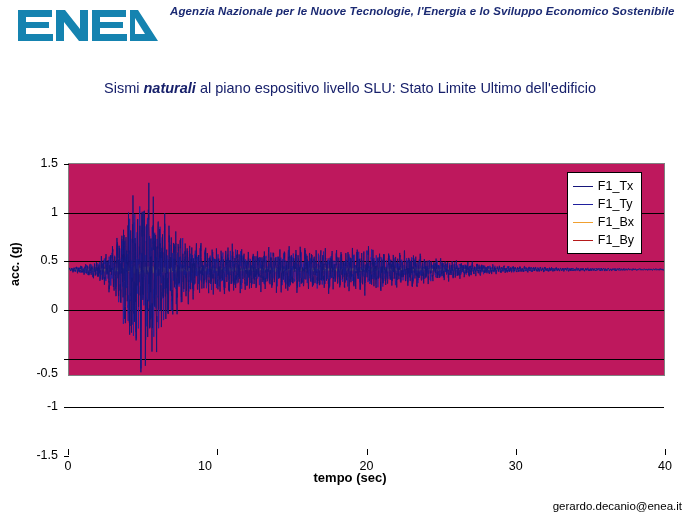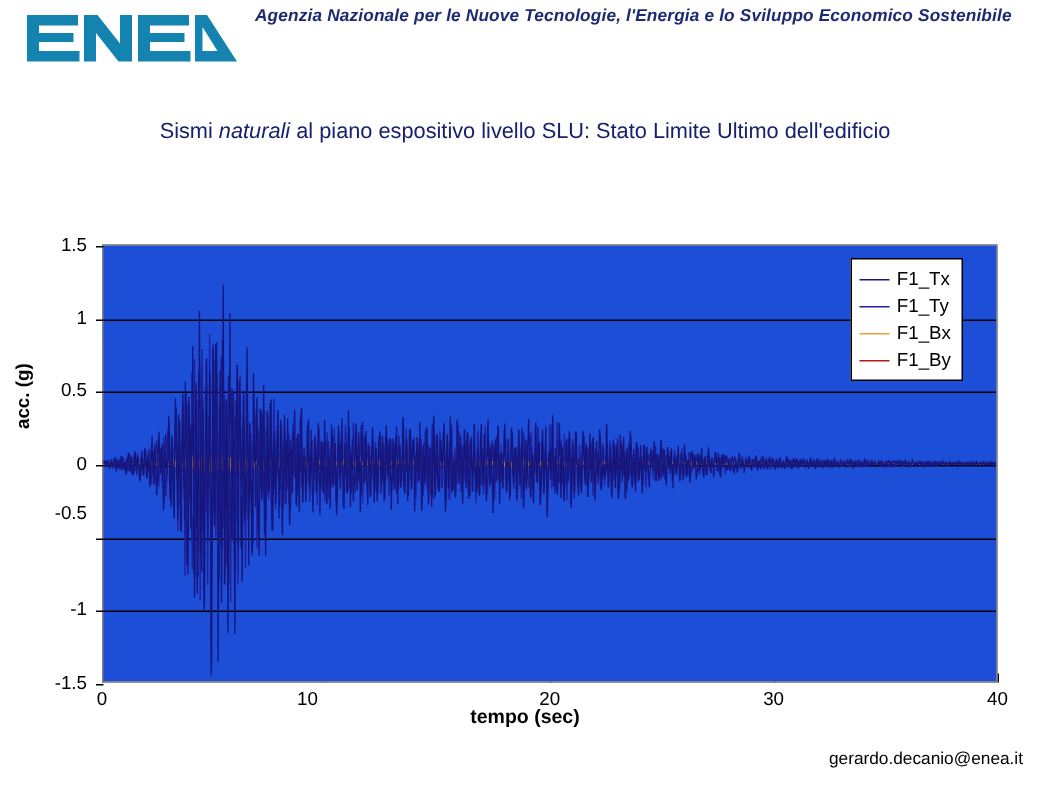--- a/index.html
+++ b/index.html
@@ -44,21 +44,21 @@
   .slide-title {
     position: absolute;
     left: 0; top: 80px;
     width: 700px;
     text-align: center;
     font-size: 14.5px;
     color: #18216b;
     white-space: nowrap;
   }
   .slide-title i {
-    font-weight: normal;
+    font-weight: bold;
     font-style: italic;
   }
 
   
   .chart-title {
     position: absolute;
     left: 0; top: 114px;
     width: 700px;
     text-align: center;
     font-size: 12.5px;
@@ -75,24 +75,24 @@
   .plot-wrap {
     position: absolute;
     left: 0; top: 0;
     width: 700px; height: 525px;
   }
   .axes {
     position: absolute;
     left: 68px;
     top: 163px;
     width: 597px;
-    height: 292px;
+    height: 213px;
     border: 1px solid #808080;
     box-sizing: border-box;
-    background: #1d4ed8;
+    background: #be185d;
   }
   .gridline {
     position: absolute;
     left: 0;
     width: 100%;
     height: 0;
     border-top: 1.4px solid #000;
   }
   .zeroline {
     position: absolute;
@@ -239,21 +239,21 @@
 <div class="chart-title">
 </div>
 
 <div class="plot-wrap">
 
   <div class="ylabels" id="ylabels">
       <div class="ylab" style="top: 0px;">1.5</div>
       <div class="ylab" style="top: 48.6667px;">1</div>
       <div class="ylab" style="top: 97.3333px;">0.5</div>
       <div class="ylab" style="top: 146px;">0</div>
-      <div class="ylab" style="top: 179px;">-0.5</div>
+      <div class="ylab" style="top: 210px;">-0.5</div>
       <div class="ylab" style="top: 243.333px;">-1</div>
       <div class="ylab" style="top: 292px;">-1.5</div>
     </div>
 
   <div class="axis-y-title">acc. (g)</div>
   <div class="axis-x-title">tempo (sec)</div>
 
   <div class="xticks-host" id="xticks">
       <div class="xtick-mark" style="left: 0px;"></div>
       <div class="xtick-mark" style="left: 149.25px;"></div>

